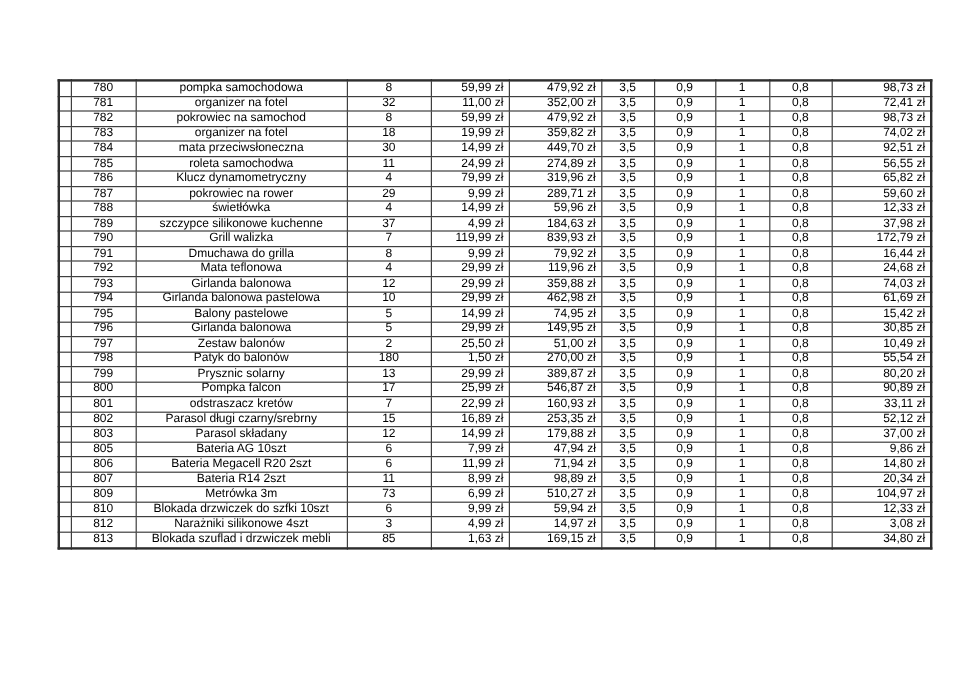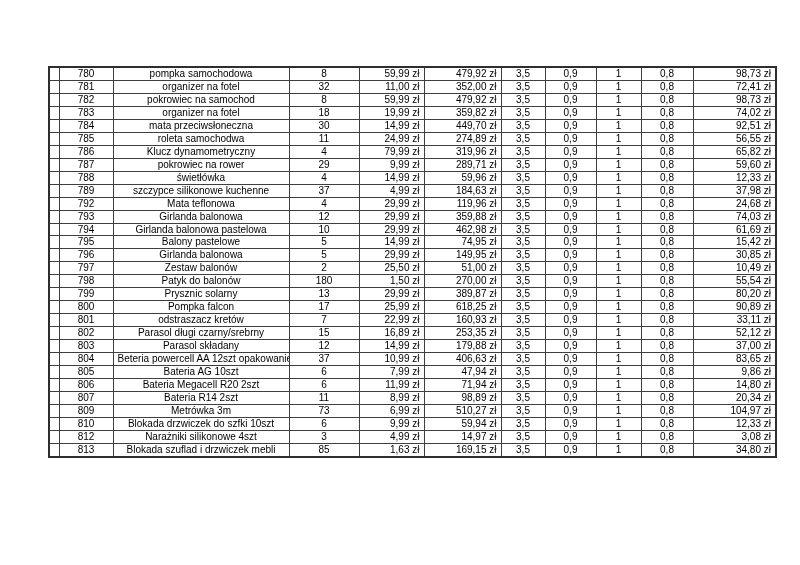--- a/index.html
+++ b/index.html
@@ -186,20 +186,46 @@
           <td class="a-right">4,99 zł</td>
           <td class="a-right">184,63 zł</td>
           <td class="a-center">3,5</td>
           <td class="a-center">0,9</td>
           <td class="a-center">1</td>
           <td class="a-center">0,8</td>
           <td class="a-right">37,98 zł</td>
         </tr>
         <tr>
           <td class="a-center"></td>
+          <td class="a-center">790</td>
+          <td class="a-left">Grill walizka</td>
+          <td class="a-center">7</td>
+          <td class="a-right">119,99 zł</td>
+          <td class="a-right">839,93 zł</td>
+          <td class="a-center">3,5</td>
+          <td class="a-center">0,9</td>
+          <td class="a-center">1</td>
+          <td class="a-center">0,8</td>
+          <td class="a-right">172,79 zł</td>
+        </tr>
+        <tr>
+          <td class="a-center"></td>
+          <td class="a-center">791</td>
+          <td class="a-left">Dmuchawa do grilla</td>
+          <td class="a-center">8</td>
+          <td class="a-right">9,99 zł</td>
+          <td class="a-right">79,92 zł</td>
+          <td class="a-center">3,5</td>
+          <td class="a-center">0,9</td>
+          <td class="a-center">1</td>
+          <td class="a-center">0,8</td>
+          <td class="a-right">16,44 zł</td>
+        </tr>
+        <tr>
+          <td class="a-center"></td>
           <td class="a-center">792</td>
           <td class="a-left">Mata teflonowa</td>
           <td class="a-center">4</td>
           <td class="a-right">29,99 zł</td>
           <td class="a-right">119,96 zł</td>
           <td class="a-center">3,5</td>
           <td class="a-center">0,9</td>
           <td class="a-center">1</td>
           <td class="a-center">0,8</td>
           <td class="a-right">24,68 zł</td>
@@ -294,21 +320,21 @@
           <td class="a-center">1</td>
           <td class="a-center">0,8</td>
           <td class="a-right">80,20 zł</td>
         </tr>
         <tr>
           <td class="a-center"></td>
           <td class="a-center">800</td>
           <td class="a-left">Pompka falcon</td>
           <td class="a-center">17</td>
           <td class="a-right">25,99 zł</td>
-          <td class="a-right">618,25 zł</td>
+          <td class="a-right">546,87 zł</td>
           <td class="a-center">3,5</td>
           <td class="a-center">0,9</td>
           <td class="a-center">1</td>
           <td class="a-center">0,8</td>
           <td class="a-right">90,89 zł</td>
         </tr>
         <tr>
           <td class="a-center"></td>
           <td class="a-center">801</td>
           <td class="a-left">odstraszacz kretów</td>
@@ -342,33 +368,20 @@
           <td class="a-right">14,99 zł</td>
           <td class="a-right">179,88 zł</td>
           <td class="a-center">3,5</td>
           <td class="a-center">0,9</td>
           <td class="a-center">1</td>
           <td class="a-center">0,8</td>
           <td class="a-right">37,00 zł</td>
         </tr>
         <tr>
           <td class="a-center"></td>
-          <td class="a-center">804</td>
-          <td class="a-left">Beteria powercell AA 12szt opakowanie</td>
-          <td class="a-center">37</td>
-          <td class="a-right">10,99 zł</td>
-          <td class="a-right">406,63 zł</td>
-          <td class="a-center">3,5</td>
-          <td class="a-center">0,9</td>
-          <td class="a-center">1</td>
-          <td class="a-center">0,8</td>
-          <td class="a-right">83,65 zł</td>
-        </tr>
-        <tr>
-          <td class="a-center"></td>
           <td class="a-center">805</td>
           <td class="a-left">Bateria AG 10szt</td>
           <td class="a-center">6</td>
           <td class="a-right">7,99 zł</td>
           <td class="a-right">47,94 zł</td>
           <td class="a-center">3,5</td>
           <td class="a-center">0,9</td>
           <td class="a-center">1</td>
           <td class="a-center">0,8</td>
           <td class="a-right">9,86 zł</td>

